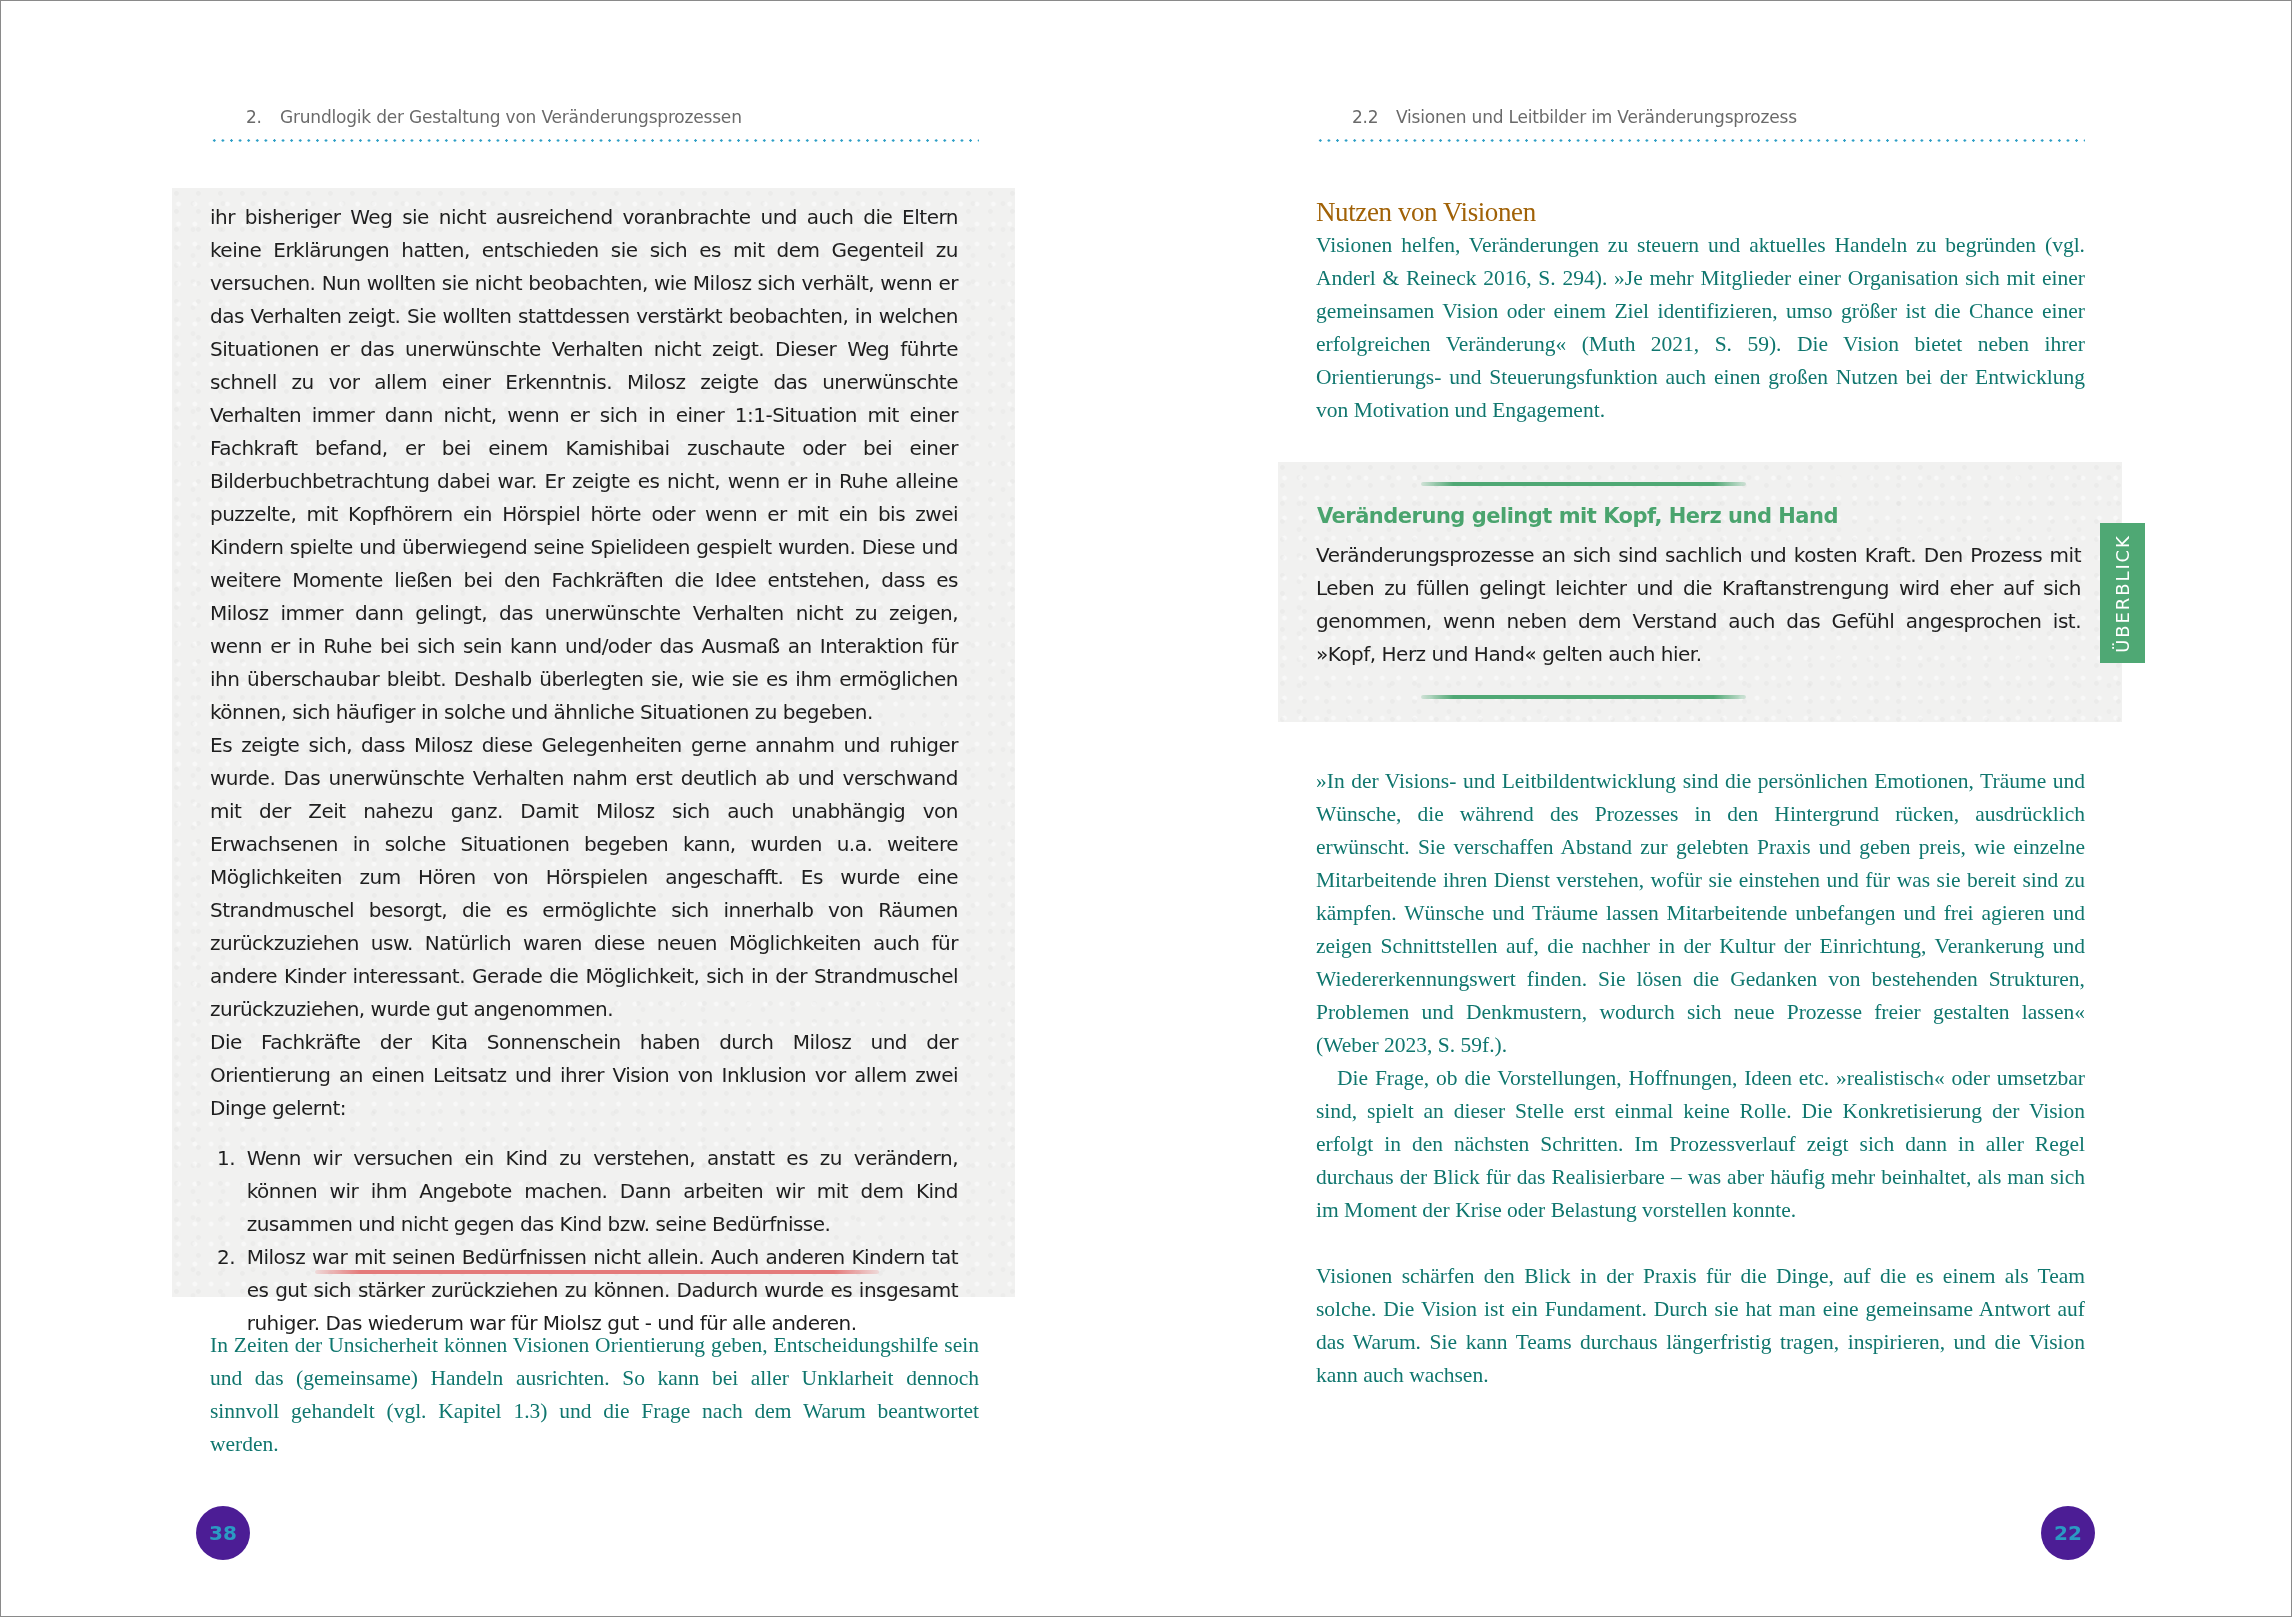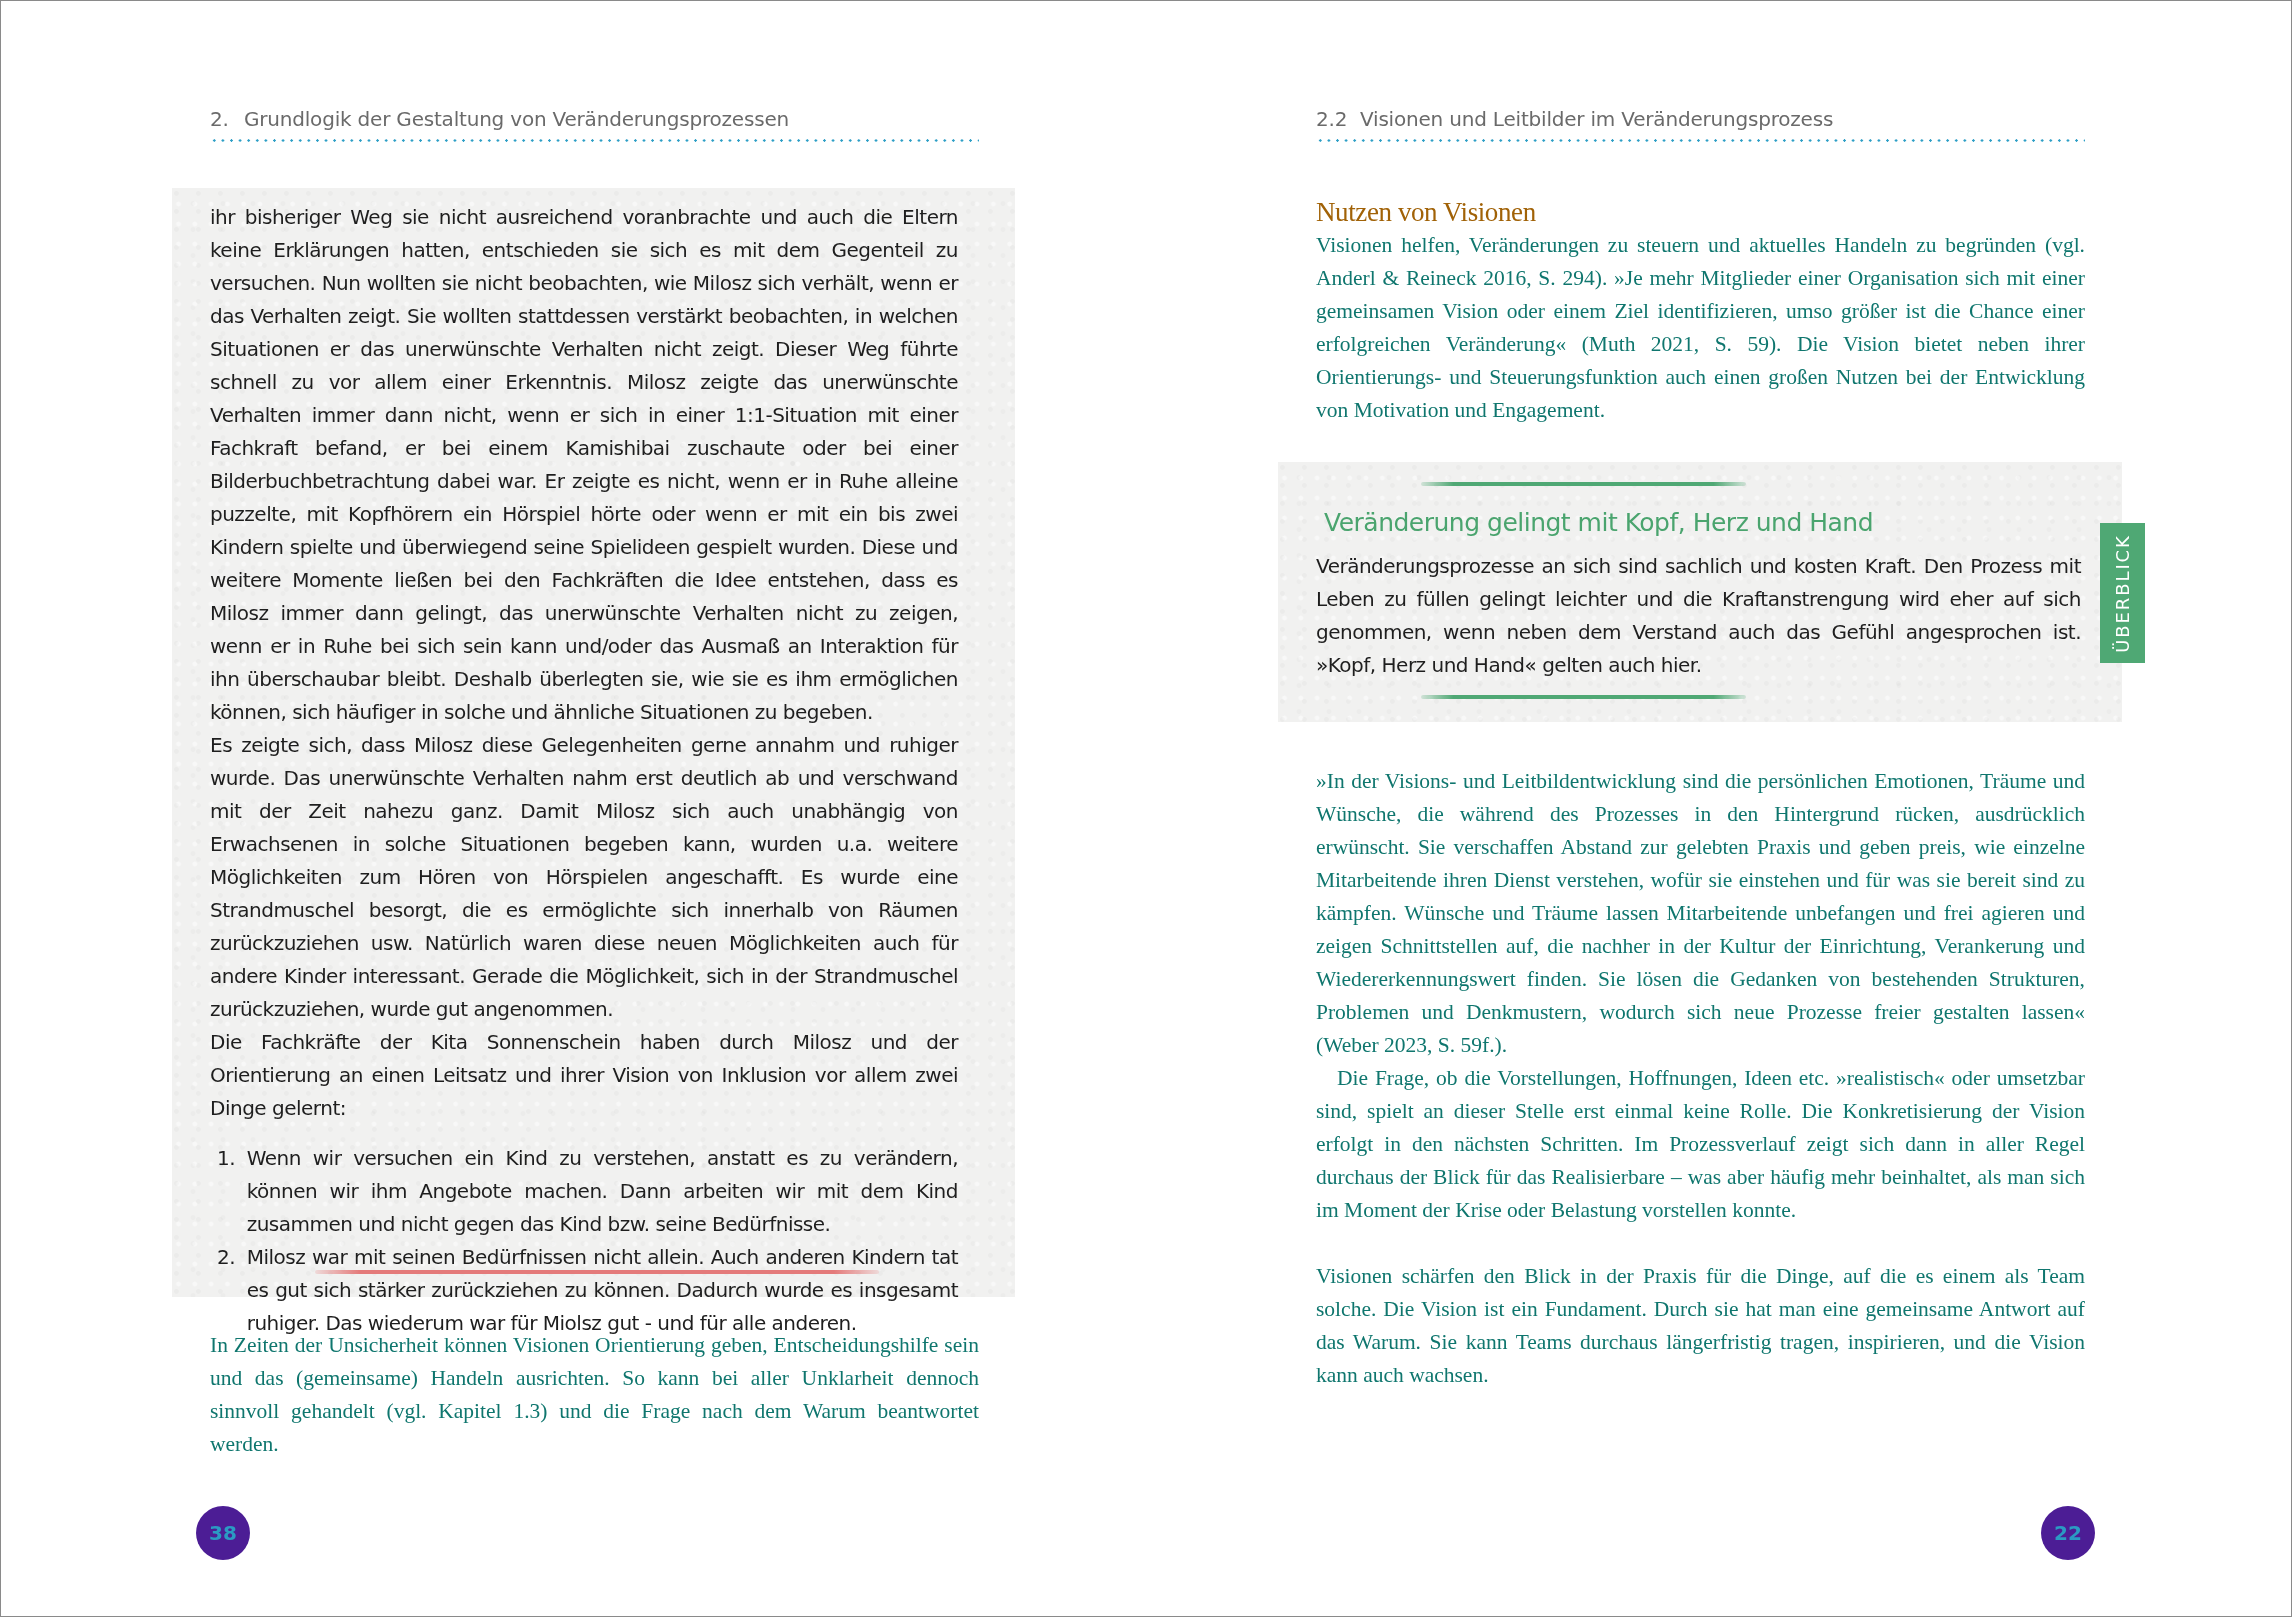--- a/index.html
+++ b/index.html
@@ -10,23 +10,24 @@
   }
   .frame {
     position:absolute; left:0; top:0; width:2290px; height:1615px;
     border:1.9px solid #8a8a8a; pointer-events:none;
   }
   .page { position:absolute; top:0; height:1619px; }
   .page.left { left:0; width:1147px; }
   .page.right { left:1147px; width:1147px; }
 
   .running-head {
-    position:absolute; top:107px; font-size:20px; color:#6a6a6a;
+    position:absolute; top:107px; font-size:17px; color:#6a6a6a;
     font-family:"DejaVu Sans", sans-serif; letter-spacing:-0.2px;
     white-space:nowrap;
+    margin-left:36px;
   }
   .running-head .num { display:inline-block; width:34px; }
   .dotline {
     position:absolute; top:139px; height:2.9px;
     background-image:radial-gradient(circle, #2d9fc6 1.1px, transparent 1.4px);
     background-size:8.6px 2.9px; background-repeat:repeat-x;
   }
 
   
   .paperbox {
@@ -56,21 +57,21 @@
   .accent-line {
     position:absolute; height:3.8px; border-radius:2.9px;
   }
 
   .h-blue {
     font-family:Liberation Serif, serif; color:#a16207;
     font-size:27px; letter-spacing:-0.4px; margin:0; font-weight:normal;
   }
   .h-green {
     font-family:"DejaVu Sans", sans-serif; color:#4aa46e;
-    font-size:25px; letter-spacing:-0.5px; margin:8px; font-weight:normal;
+    font-size:21px; letter-spacing:-0.5px; margin:1px; font-weight:bold;
   }
 
   .tab-ueberblick {
     position:absolute; left:2100px; top:523px; width:45px; height:140px;
     background:#4fa874; display:flex; align-items:center; justify-content:center;
   }
   .tab-ueberblick span {
     color:#ffffff; font-family:"DejaVu Sans", sans-serif; font-size:18px;
     letter-spacing:1.9px; transform:rotate(-90deg); white-space:nowrap; display:block;
   }

